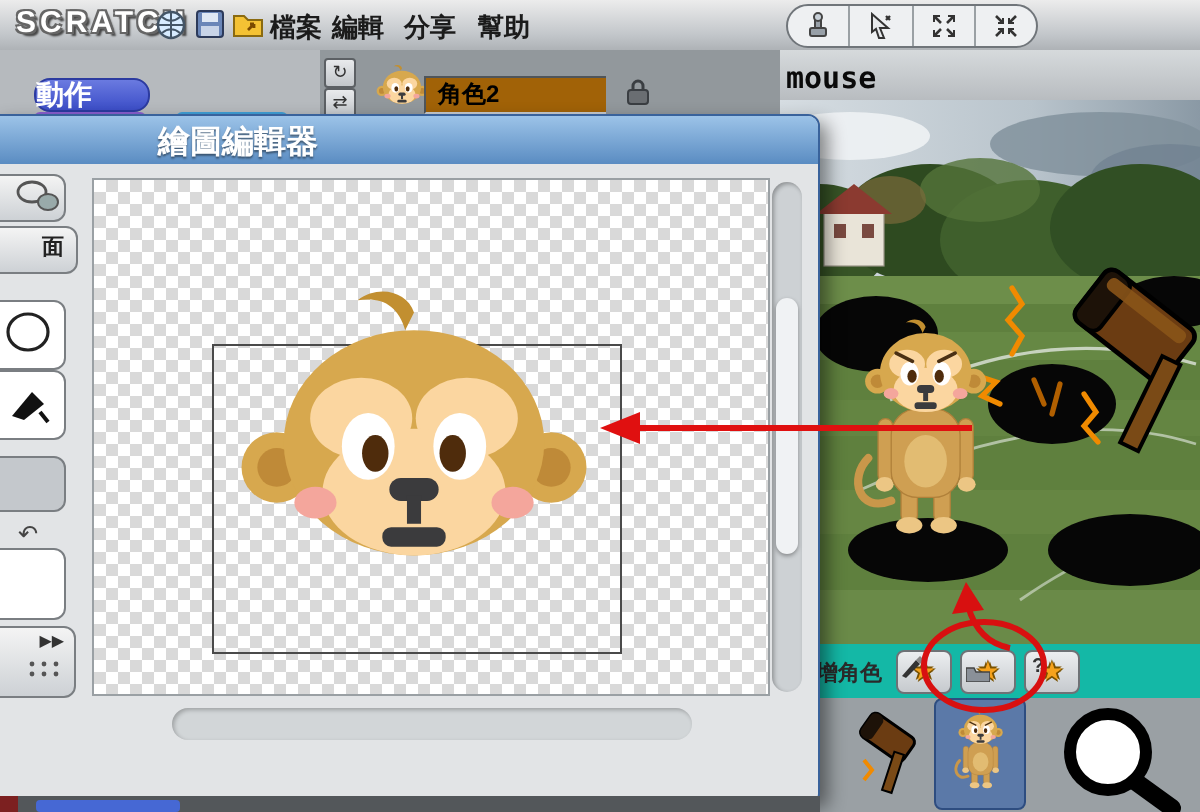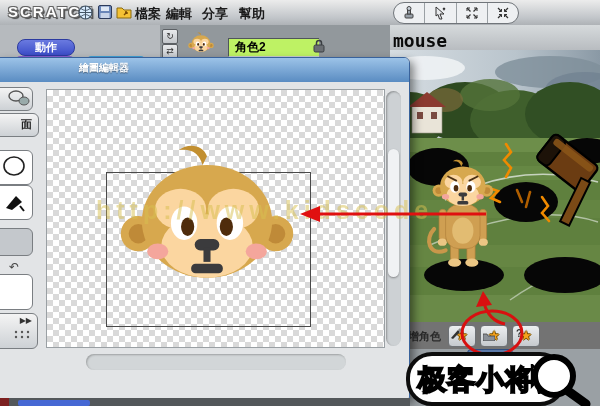--- a/index.html
+++ b/index.html
@@ -12,52 +12,52 @@
     background:linear-gradient(#ececec,#c2c6ca 70%,#aeb2b6);border-bottom:1px solid #85898d;}
   #logo{left:8px;top:3px;font-size:15px;font-weight:bold;letter-spacing:2px;color:#fff;
     text-shadow:-1px -1px 0 #666,1px -1px 0 #666,-1px 1px 0 #666,1px 1px 0 #666,2px 2px 1px #444;}
   .menu-item{top:5px;font-size:13px;font-weight:bold;color:#1b1b1b;cursor:default;}
   #toolbar-pill{left:393px;top:2px;width:124px;height:20px;background:#eef0f2;
     border:1px solid #70757a;border-radius:11px;display:flex;overflow:hidden;}
   .tool-cell{width:31px;height:20px;display:flex;align-items:center;justify-content:center;border-right:1px solid #9aa0a4;}
   .tool-cell:last-child{border-right:none;}
   
   #left-palette{left:0;top:25px;width:160px;height:40px;background:#b6babe;}
-  .cat-btn{top:14px;height:15px;width:56px;border-radius:8px;font-size:11px;font-weight:bold;
-    text-align:center;line-height:15px;}
+  .cat-btn{top:14px;height:15px;width:56px;border-radius:8px;font-size:14px;font-weight:bold;
+    text-align:left;line-height:15px;}
   #cat-motion{left:17px;background:linear-gradient(#6a7ae0,#3c4ec8);color:#fff;border:1px solid #2c3ba0;}
   #cat-control{left:88px;background:linear-gradient(#d2d6da,#aeb2b6);color:#333;border:1px solid #8a8e92;
     box-shadow:inset 4px 0 0 #eda417;}
   .cat-sliver{top:31px;height:4px;width:56px;border-radius:3px 3px 0 0;}
   
   #mid-panel{left:160px;top:25px;width:230px;height:35px;background:#92989c;}
   .tiny-btn{left:2px;width:14px;height:13px;background:linear-gradient(#e8eaec,#c2c6ca);
     border:1px solid #5c6064;border-radius:2px;font-size:9px;line-height:12px;text-align:center;color:#333;}
-  #sprite-name-field{left:68px;top:13px;width:84px;height:17px;background:#bef264;
+  #sprite-name-field{left:52px;top:13px;width:84px;height:17px;background:#a16207;
     border-top:1px solid #4f555a;border-left:1px solid #4f555a;border-bottom:1px solid #c8ccd0;
     font-size:12px;font-weight:bold;color:#000;padding-left:6px;line-height:17px;}
   
   #stage-header{left:390px;top:25px;width:210px;height:25px;
     background:linear-gradient(#d6dadc,#b8bcc0);border-bottom:1px solid #888;}
-  #stage-title{left:3px;top:5px;font-size:18px;font-weight:bold;color:#0a0a0a;font-family:"DejaVu Sans Mono",monospace;}
-  
-  #sprite-panel-header{left:390px;top:322px;width:210px;height:27px;background:#737373;border-bottom:3px solid #0f766e;}
+  #stage-title{left:3px;top:5px;font-size:15px;font-weight:bold;color:#0a0a0a;font-family:"DejaVu Sans Mono",monospace;}
+  
+  #sprite-panel-header{left:390px;top:322px;width:210px;height:27px;background:#14b8a6;border-bottom:3px solid #0f766e;}
   #new-sprite-label{left:18px;top:7px;font-size:11px;font-weight:bold;color:#2a2a2a;}
   .star-btn{top:3px;width:26px;height:20px;background:linear-gradient(#eceef0,#c6cace);
     border:1px solid #6e7276;border-radius:4px;text-align:center;position:absolute;}
   .star{font-size:13px;line-height:19px;color:#f6a21c;
     text-shadow:-1px 0 0 #7a5200,1px 0 0 #7a5200,0 -1px 0 #7a5200,0 1px 0 #7a5200;}
   #sprite-thumbs{left:390px;top:349px;width:210px;height:57px;background:#9aa0a4;}
   #thumb-monkey{left:77px;top:0px;width:44px;height:54px;background:#5b79a8;border:1px solid #2e4d80;border-radius:4px;}
   
   #dialog{left:-6px;top:57px;width:414px;height:341px;background:#e2e4e6;
     border:1px solid #39629b;border-radius:6px 6px 3px 3px;box-shadow:4px 4px 9px rgba(0,0,0,.45);}
   #dialog-title{left:0;top:0;width:100%;height:24px;border-radius:5px 5px 0 0;
     background:linear-gradient(#9cc3e8,#5a8cc2);}
-  #dialog-title span{position:absolute;left:84px;top:3px;font-size:10px;font-weight:bold;color:#fff;
+  #dialog-title span{position:absolute;left:84px;top:3px;font-size:16px;font-weight:bold;color:#fff;
     text-shadow:0 1px 1px rgba(0,0,0,.45);}
   .side-btn{left:-16px;width:52px;background:linear-gradient(#f4f4f4,#cdd1d5);
     border:1px solid #7a7e82;border-radius:6px;position:absolute;}
   .checker{background-color:#fff;
     background-image:linear-gradient(45deg,#d9d9d9 25%,transparent 25%,transparent 75%,#d9d9d9 75%),
                      linear-gradient(45deg,#d9d9d9 25%,transparent 25%,transparent 75%,#d9d9d9 75%);
     background-size:12px 12px;background-position:0 0,6px 6px;}
   #paint-canvas{left:51px;top:31px;width:337px;height:257px;border:1px solid #9aa0a4;}
   #selection-rect{left:59px;top:82px;width:203px;height:153px;border:1px solid #4a4a4a;}
   #v-scroll{left:391px;top:33px;width:15px;height:255px;background:#cdd1d4;border-radius:8px;
@@ -350,34 +350,27 @@
       <div id="v-thumb" class="abs"></div>
     </div>
     <div id="h-scroll" class="abs"></div>
   </div>
 
   <div id="bottom-strip" class="abs">
     <div class="abs" style="left:0;top:0;width:9px;height:8px;background:#7c2020"></div>
     <div class="abs" style="left:18px;top:2px;width:72px;height:6px;background:#4668d4;border-radius:2px"></div>
   </div>
 
-  <div id="wm-url" class="abs">http://www.kidscode</div>
 
   <svg id="red-overlay" class="abs" width="600" height="406">
     <line x1="486" y1="214" x2="312" y2="214" stroke="#e01010" stroke-width="3"></line>
     <polygon points="300,214 320,206 320,222" fill="#e01010"></polygon>
     <ellipse cx="492" cy="333" rx="30" ry="22" stroke="#d81010" stroke-width="3" fill="none"></ellipse>
     <path d="M505,324 Q489,321 484,303" stroke="#d81010" stroke-width="3" fill="none"></path>
     <polygon points="483,291 476,307 492,305" fill="#d81010"></polygon>
   </svg>
 
-  <div id="brand-pill" class="abs">
-    <span id="brand-text" class="abs">极客小将</span>
-    <svg class="abs" style="left:120px;top:8px" width="22" height="30">
-      <path d="M2,1 L18,15 L10,16 L14,27 L9,29 L6,18 L2,22 Z" fill="#fff" stroke="#000" stroke-width="2.4"></path>
-    </svg>
-  </div>
   <svg class="abs" style="left:524px;top:350px;z-index:61" width="72" height="56">
     <circle cx="30" cy="26" r="19" fill="#fff" stroke="#000" stroke-width="6"></circle>
     <line x1="44" y1="41" x2="62" y2="54" stroke="#000" stroke-width="9" stroke-linecap="round"></line>
   </svg>
 
 </div>
 
 </body></html>

